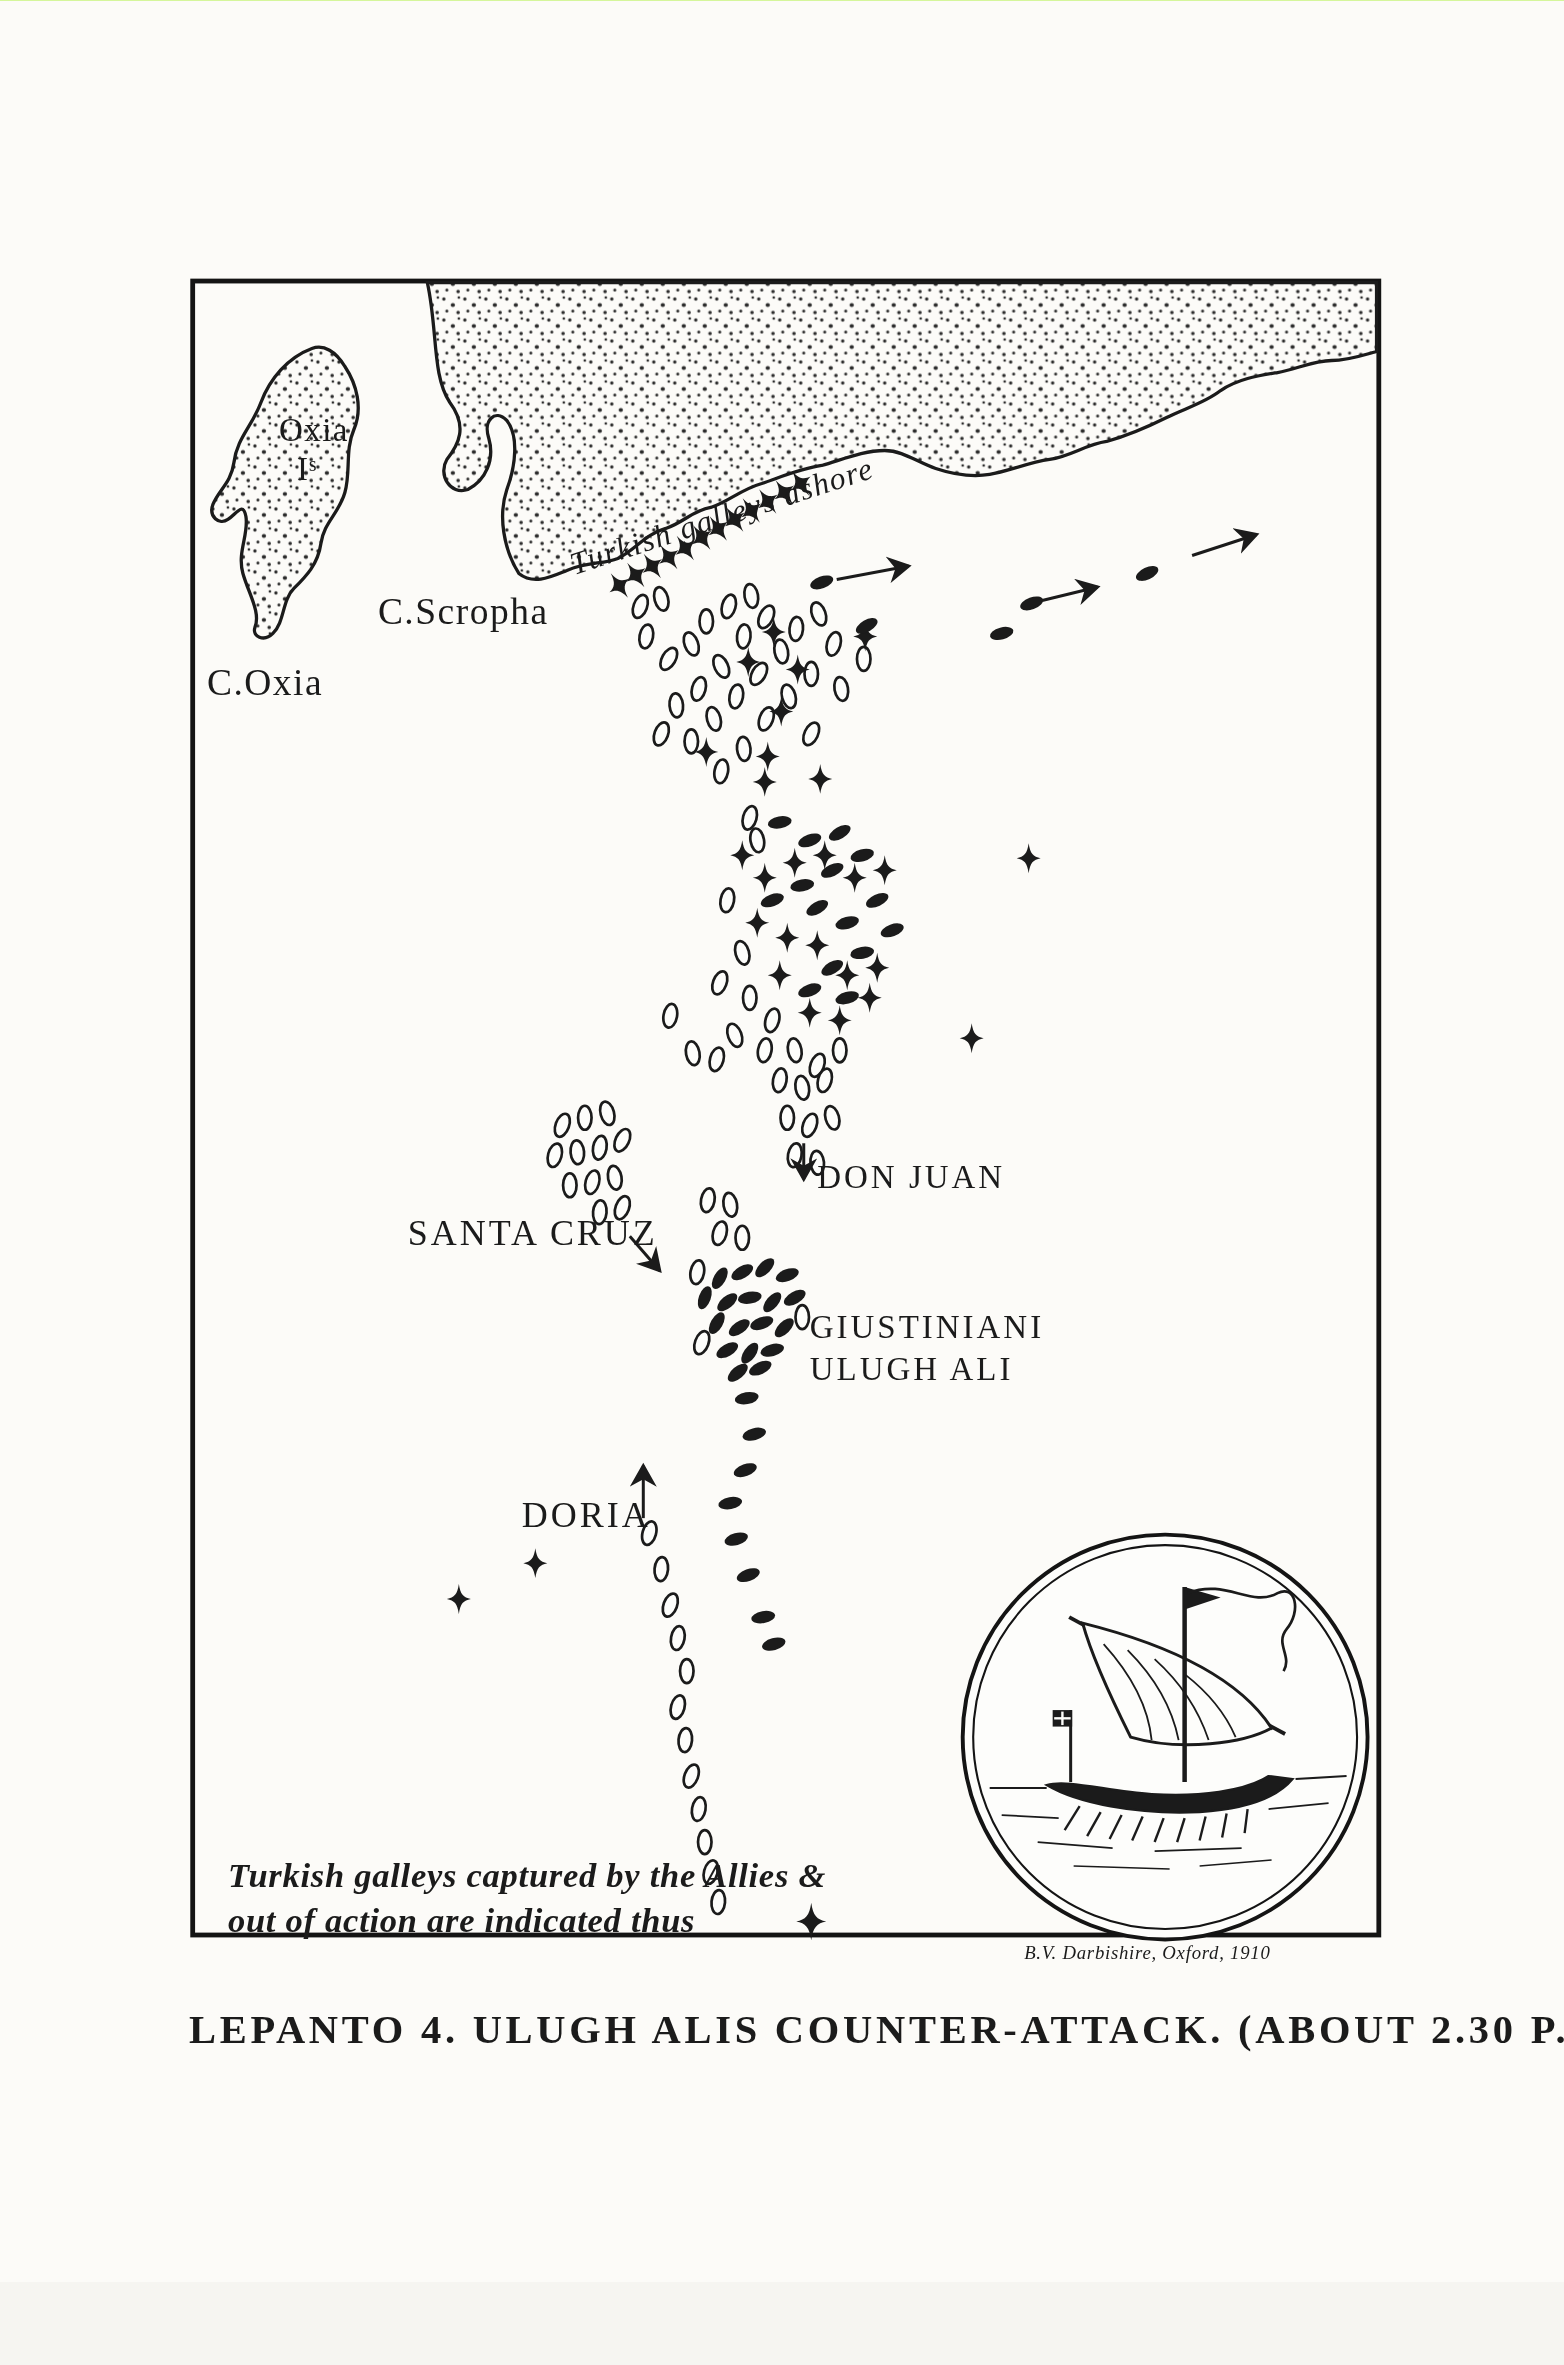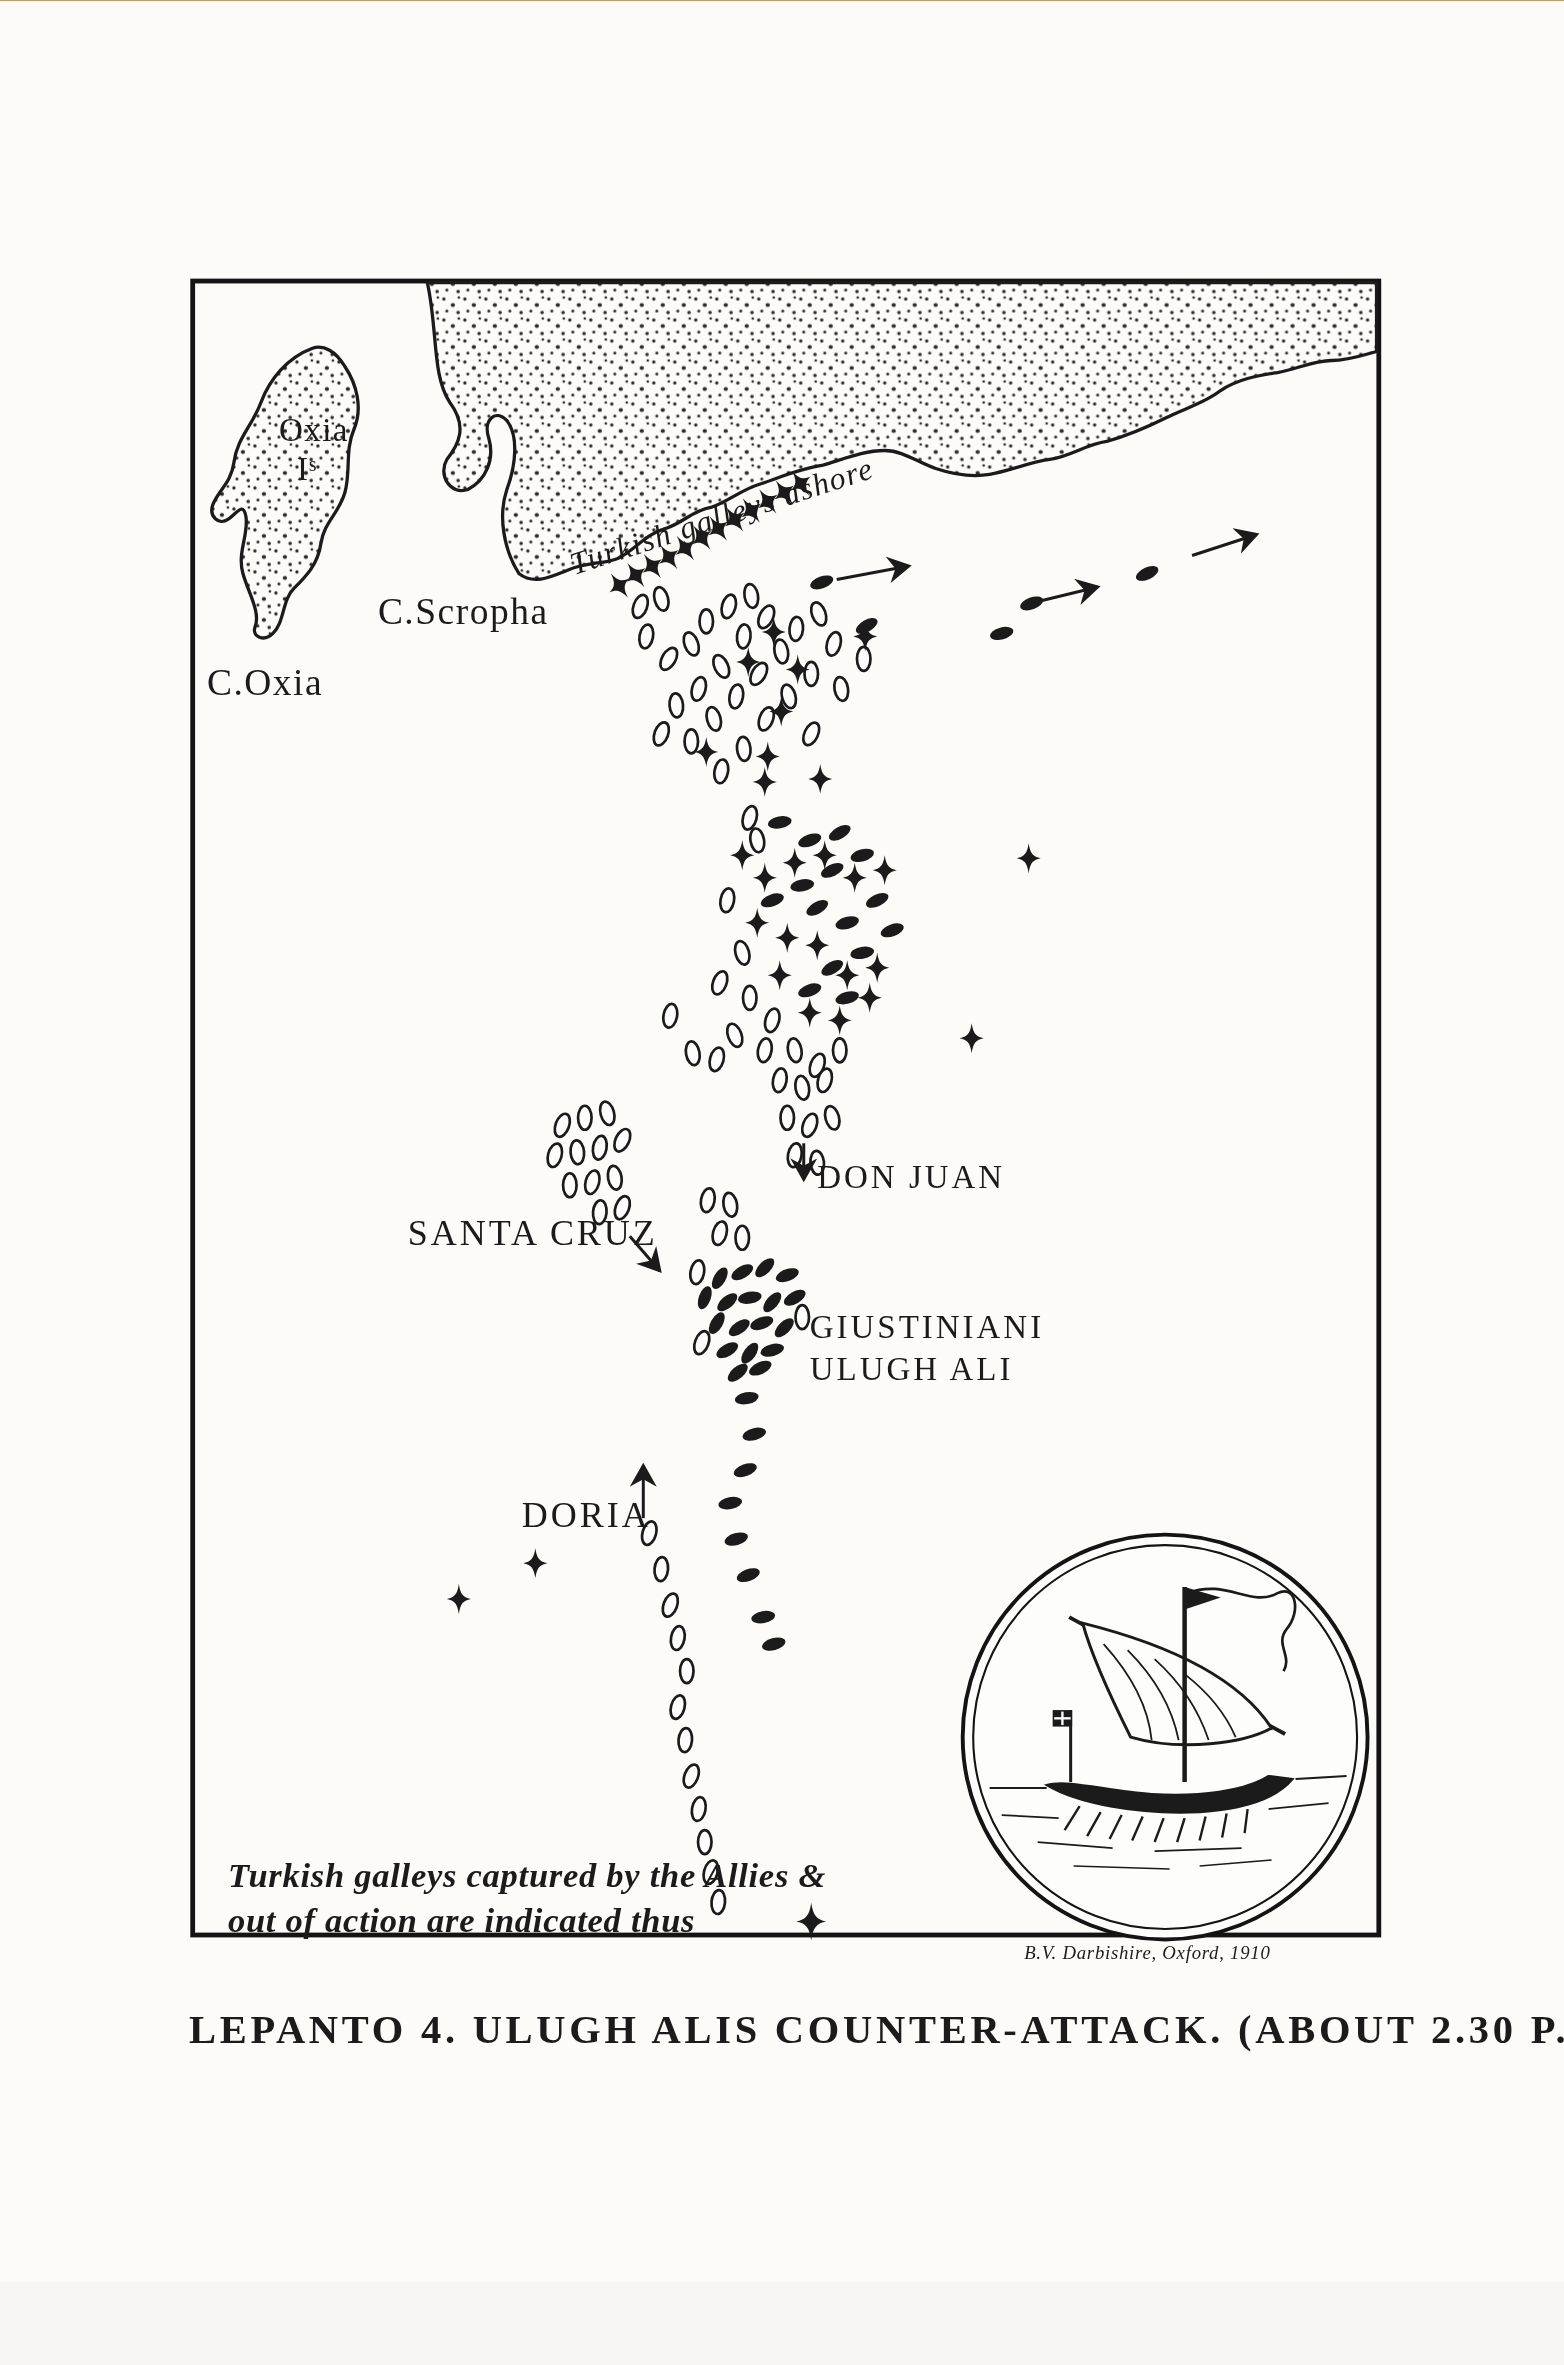--- a/index.html
+++ b/index.html
@@ -1,19 +1,19 @@
 <!DOCTYPE html>
 <html style="font-size:9px"><head>
 <meta charset="utf-8">
 <style>
   html,body{margin:0;padding:0;background:#f6f5f1;}
   .page{
     position:relative;
     width:1564px;height:2282px;
-    background:#a16207;
+    background:#bef264;
     font-family:"Liberation Serif","DejaVu Serif",serif;
     overflow:hidden;
   }
   svg.map-svg{position:absolute;left:0;top:0;width:1564px;height:2366px;display:block;}
   text{fill:#1b1b1b;}
   .place-label{font-family:"Liberation Serif","DejaVu Serif",serif;letter-spacing:1px;}
   .smallcaps{letter-spacing:2px;}
   .italic-label{font-style:italic;}
   .legend-text{font-style:italic;font-weight:bold;font-size:23px;letter-spacing:0.5px;}
   .caption-text{font-size:27px;letter-spacing:2.5px;font-weight:bold;}

